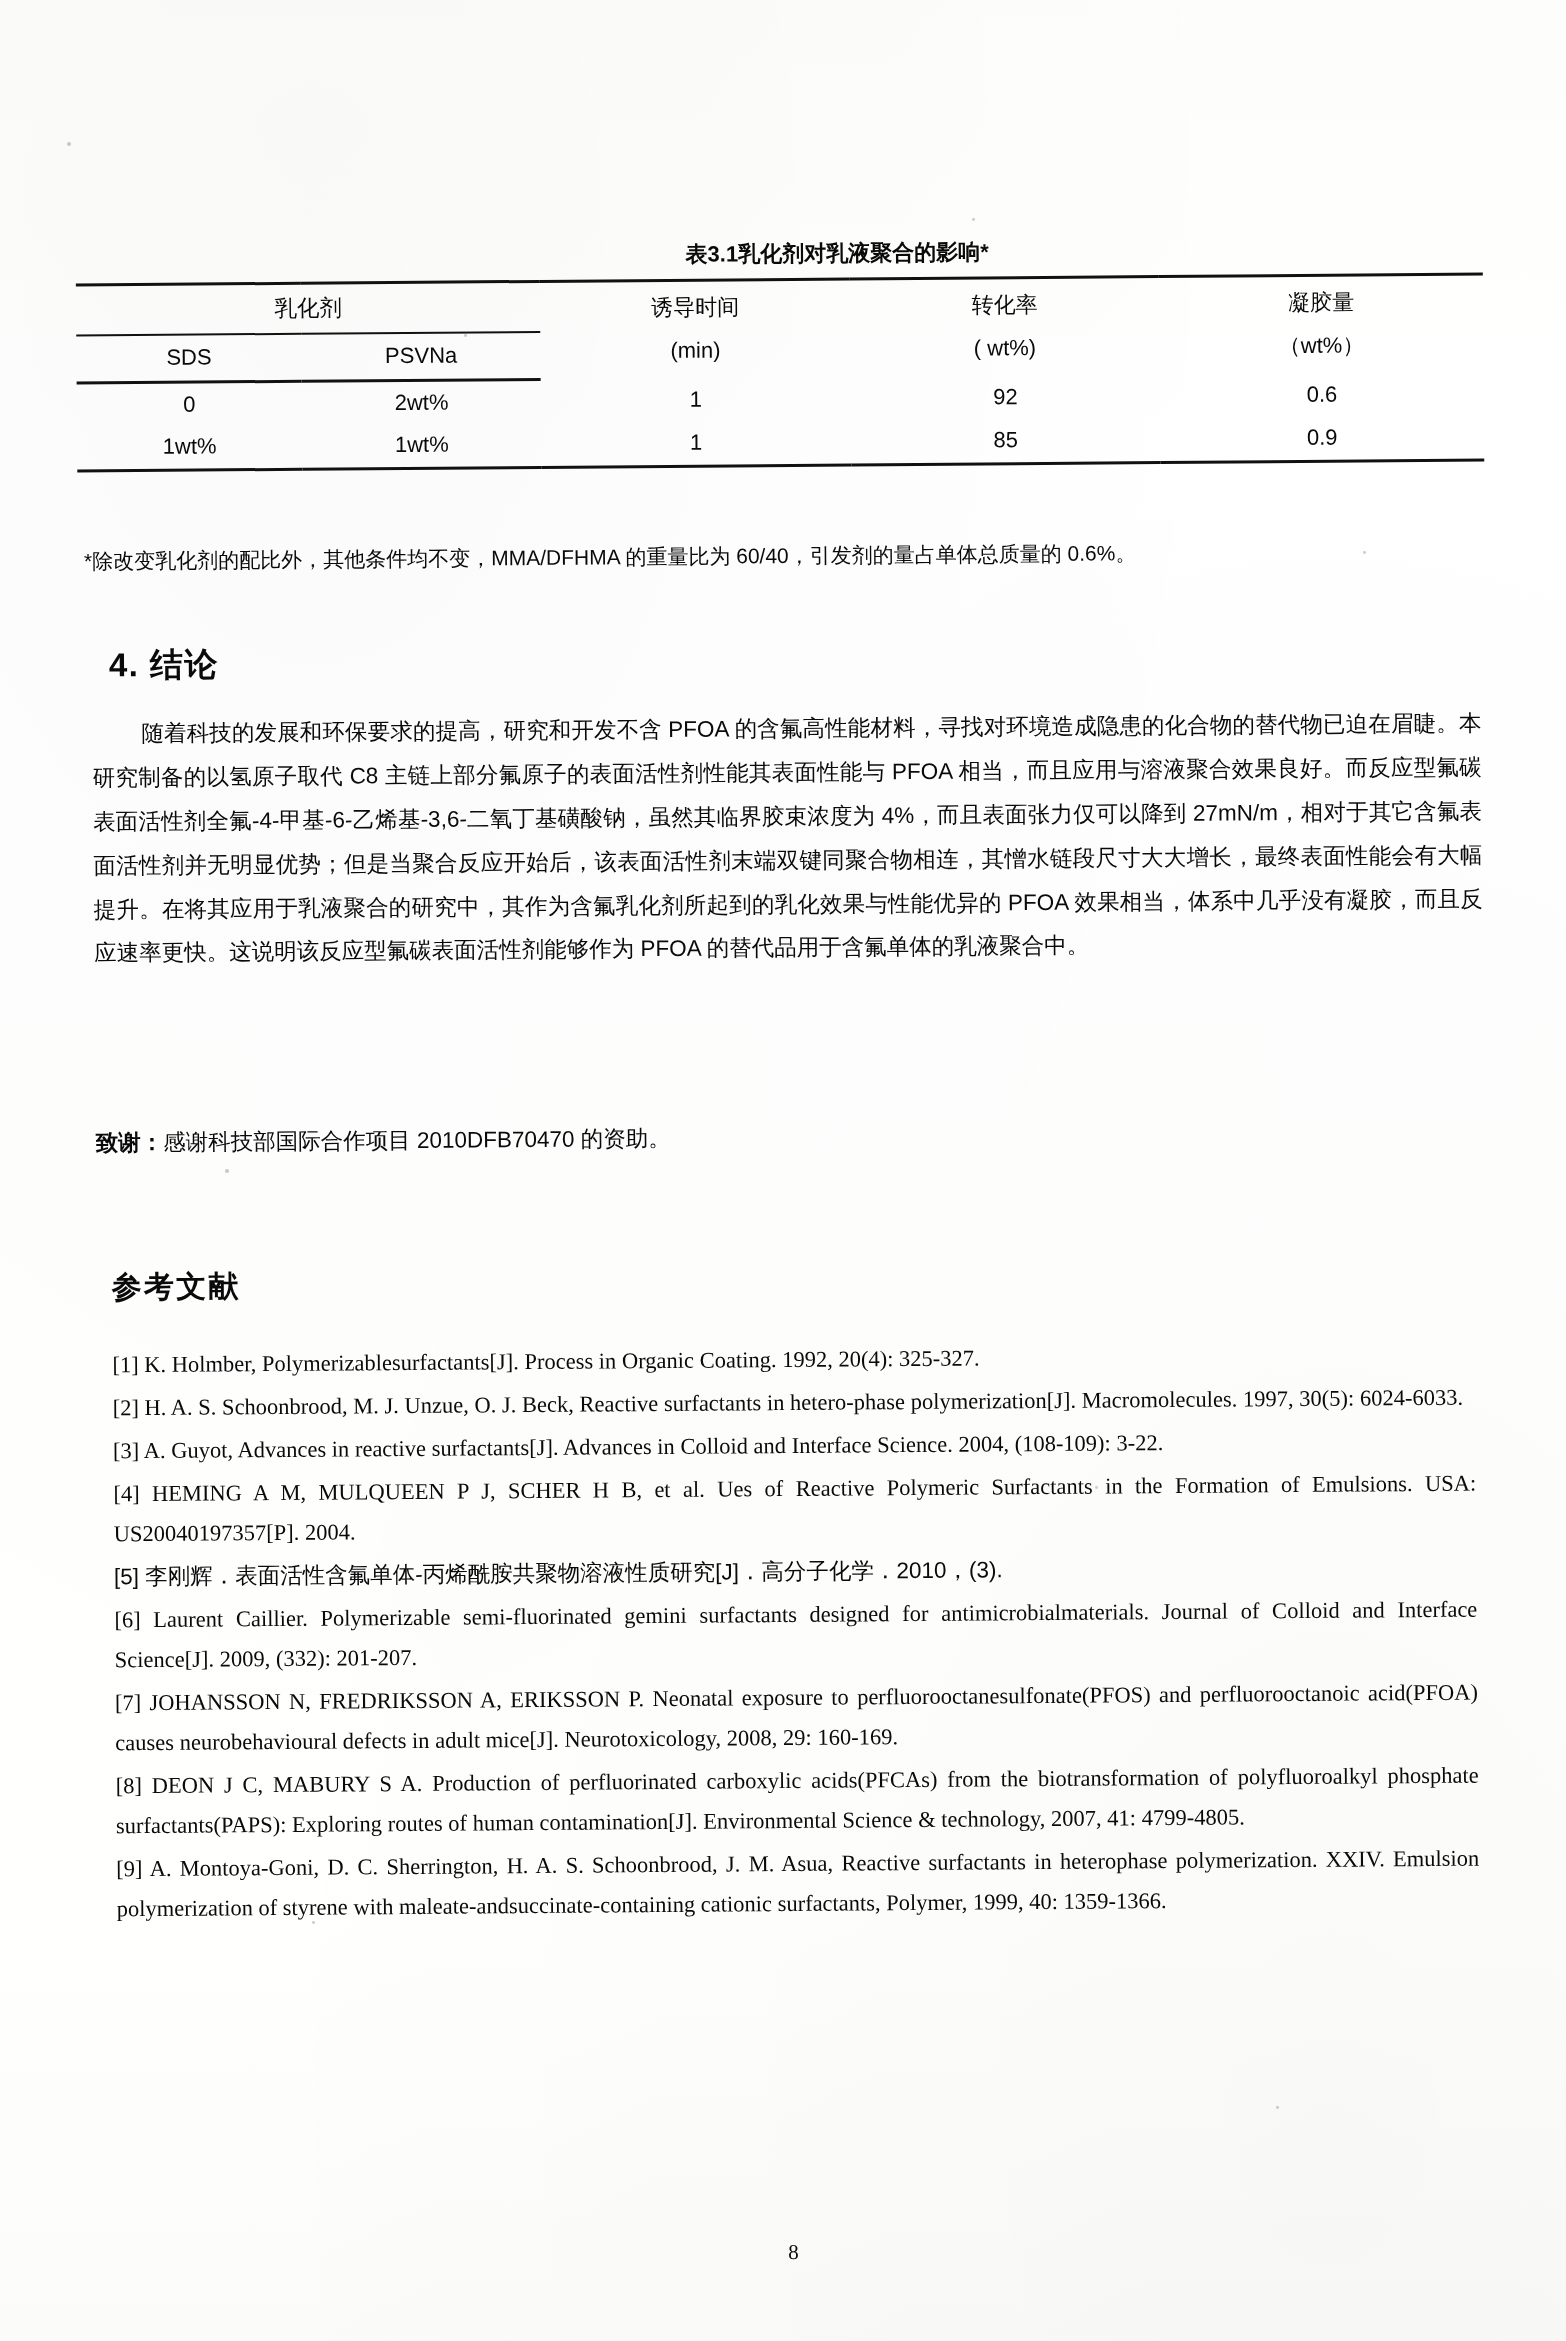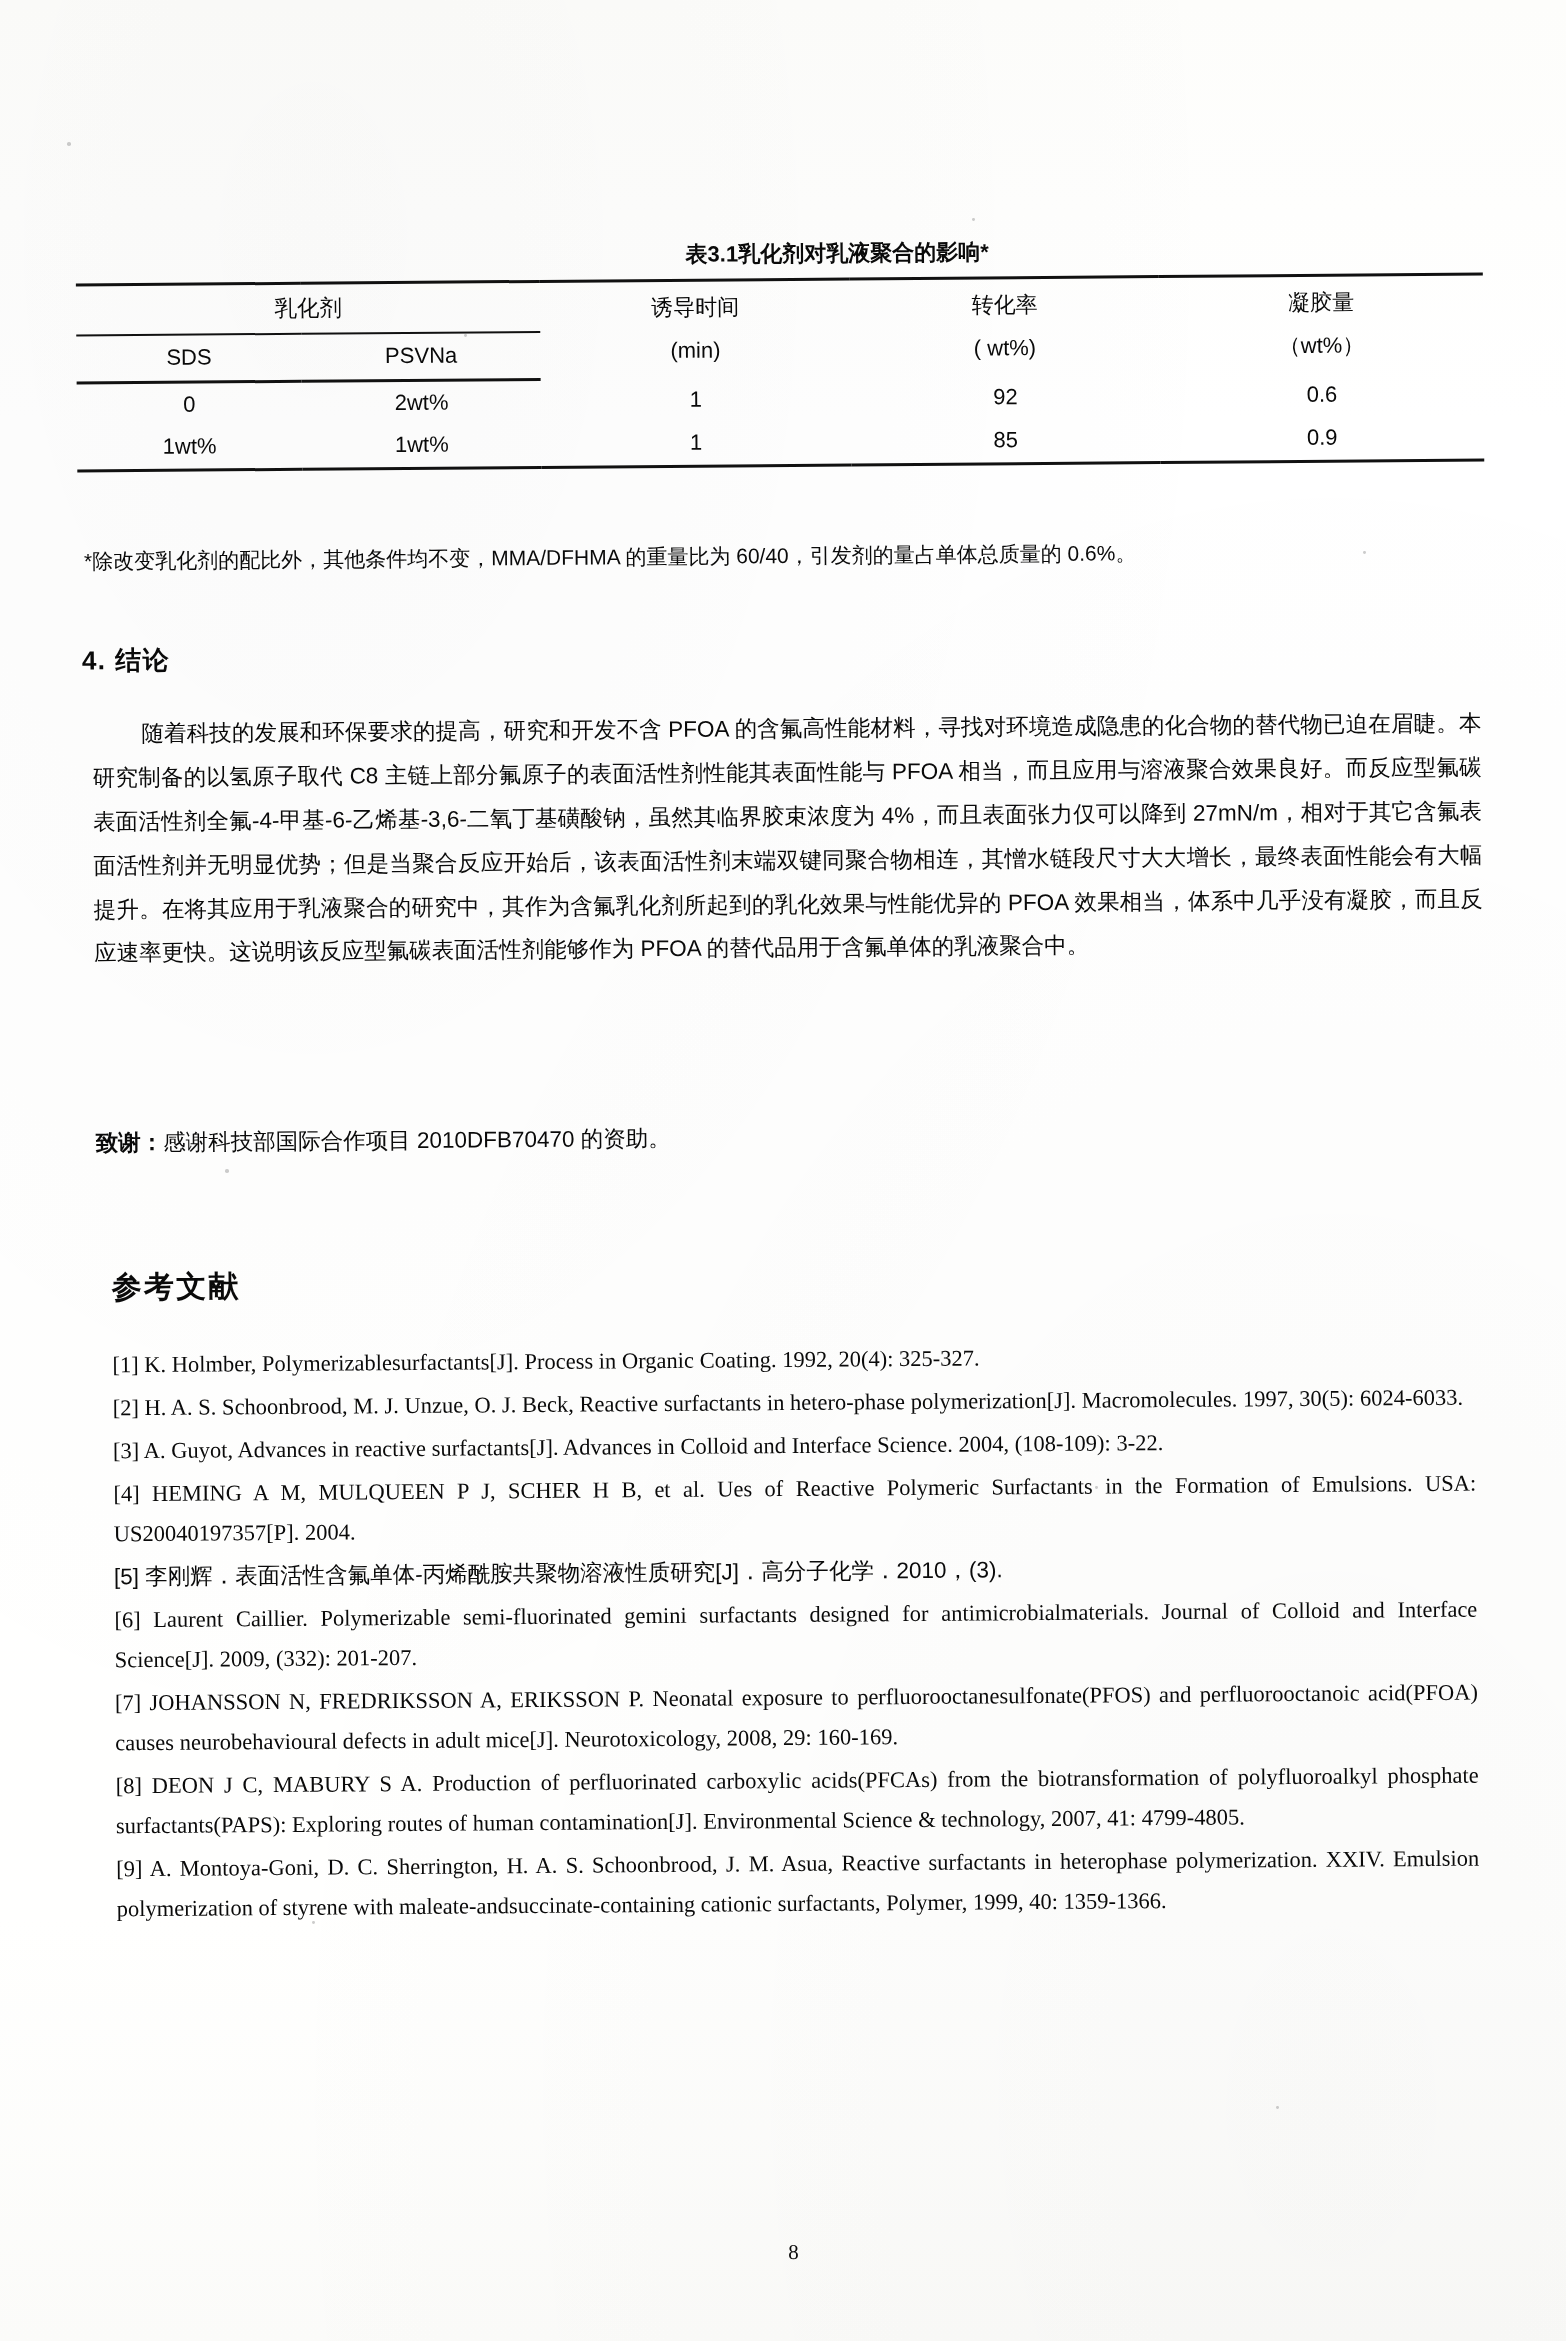--- a/index.html
+++ b/index.html
@@ -91,25 +91,25 @@
     width: 1399px;
     font-family: "Liberation Sans", "DejaVu Sans", sans-serif;
     font-size: 21px;
     line-height: 1.72;
     text-align: justify;
   }
 
   
   .sec-head {
     position: absolute;
-    left: 84px;
+    left: 111px;
     top: 638px;
     font-family: "Liberation Sans", "DejaVu Sans", sans-serif;
     font-weight: bold;
-    font-size: 26px;
+    font-size: 33px;
     letter-spacing: 1.5px;
   }
   .concl {
     position: absolute;
     left: 94px;
     top: 707px;
     width: 1389px;
     font-family: "Liberation Sans", "DejaVu Sans", sans-serif;
     font-size: 22.5px;
     line-height: 1.95;

